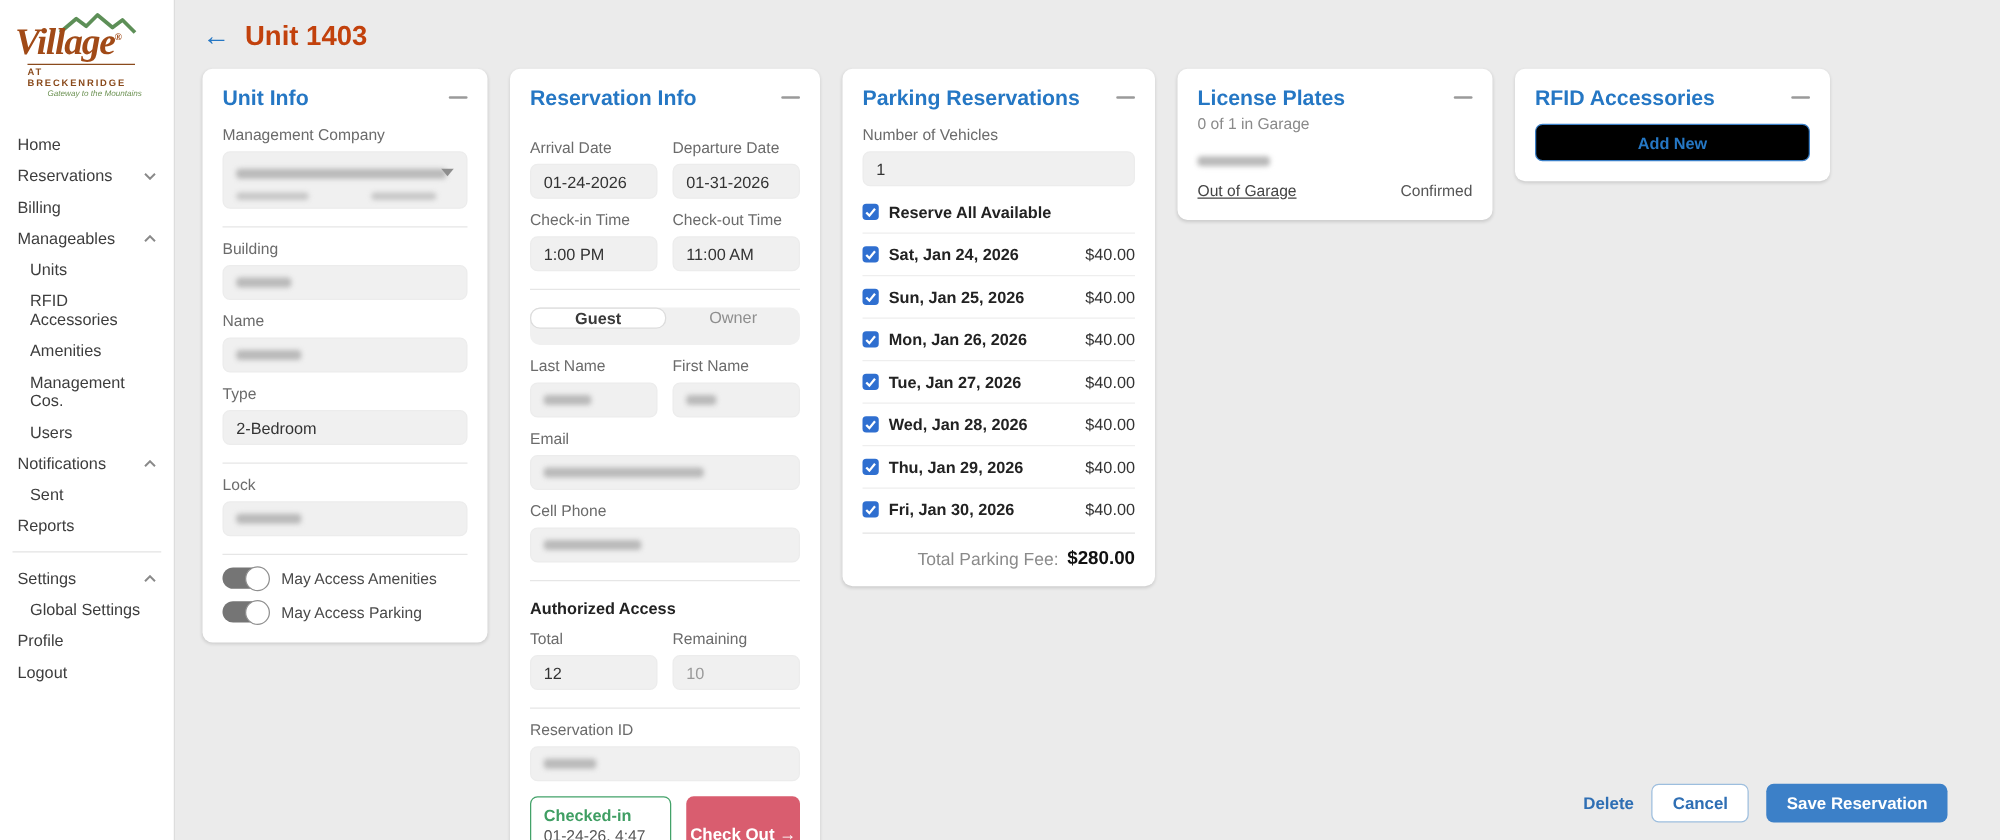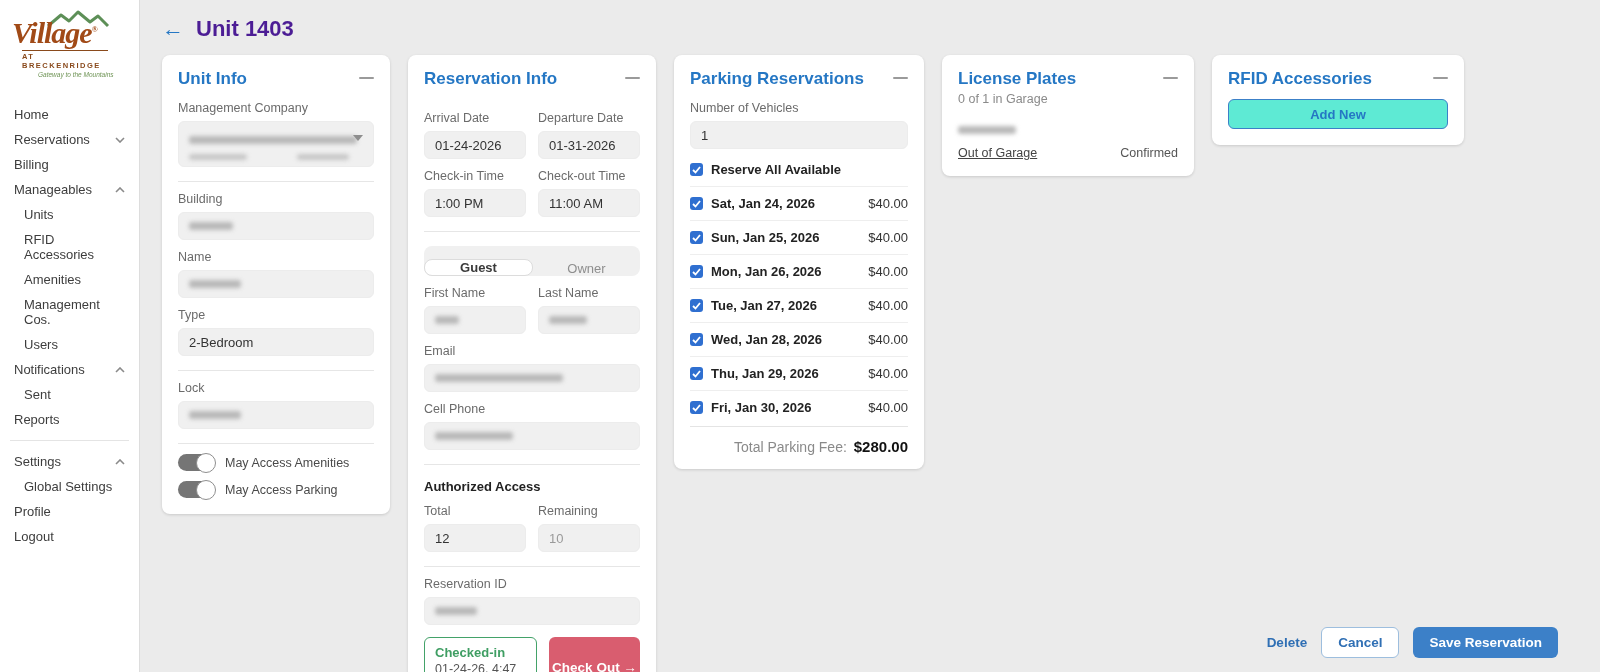--- a/index.html
+++ b/index.html
@@ -17,21 +17,21 @@
   .nav { margin-top:18px; }
   .nav-item { display:flex; align-items:center; justify-content:space-between; padding:5px 14px 5px 14px; font-size:13px; color:#3d3d3d; cursor:pointer; }
   .nav-item.sub { padding-left:24px; }
   .chev { stroke:#8a8a8a; stroke-width:1.6; fill:none; }
   .nav-divider { height:1px; background:#e4e4e4; margin:8px 10px; }
 
   
   .main { position:absolute; left:140px; top:0; width:1460px; height:672px; }
   .page-header { display:flex; align-items:center; gap:12px; padding:16px 0 10px 22px; }
   .back-arrow { font-size:22px; color:#2577c4; font-weight:bold; cursor:pointer; line-height:1; }
-  .page-title { font-size:22px; font-weight:bold; color:#4c1d95; }
+  .page-title { font-size:22px; font-weight:bold; color:#c2410c; }
 
   .cards { display:flex; align-items:flex-start; gap:18px; padding:3px 20px 0 22px; }
   .card { background:#fff; border-radius:8px; box-shadow:0 1px 3px rgba(0,0,0,.14); padding:14px 16px 16px 16px; }
   .card-head { display:flex; align-items:flex-start; justify-content:space-between; margin-bottom:12px; }
   .card-title { font-size:17px; font-weight:bold; color:#2577c4; }
   .minus-icon { width:15px; height:2px; background:#9a9a9a; border-radius:2px; margin-top:8px; cursor:pointer; }
 
   .field-label { font-size:12.5px; color:#6b6b6b; margin:10px 0 6px 0; }
   .input { background:#f0f0f0; border:1px solid #ececec; border-radius:6px; height:28px; padding:0 10px; font-size:13px; color:#333; display:flex; align-items:center; }
   .divider { height:1px; background:#e6e6e6; margin:14px 0 4px 0; }
@@ -46,21 +46,21 @@
   .caret-down { position:absolute; right:10px; top:13px; width:0; height:0; border-left:5px solid transparent; border-right:5px solid transparent; border-top:6px solid #8e8e8e; }
   .toggle-row { display:flex; align-items:center; gap:10px; margin-top:10px; }
   .toggle { position:relative; width:37px; height:17px; background:#757575; border-radius:9px; cursor:pointer; flex:none; }
   .toggle .knob { position:absolute; right:-1px; top:-1.5px; width:20px; height:20px; background:#fff; border:1.5px solid #8f8f8f; border-radius:50%; }
   .toggle-label { font-size:12.5px; color:#4a4a4a; }
 
   
   .card-res { width:248px; }
   .two-col { display:flex; gap:12px; }
   .two-col > div { flex:1; min-width:0; }
-  .seg { display:flex; background:#f0f0f0; border-radius:8px; margin-top:14px; height:30px; align-items:flex-end; }
+  .seg { display:flex; background:#f0f0f0; border-radius:8px; margin-top:14px; height:30px; align-items:flex-start; }
   .seg-opt { flex:1; display:flex; align-items:center; justify-content:center; font-size:13px; color:#8e8e8e; cursor:pointer; }
   .seg-opt.active { background:#fff; border:1px solid #dcdcdc; border-radius:8px; color:#3a3a3a; font-weight:bold; }
   .auth-heading { font-size:13px; font-weight:bold; color:#222; margin-top:14px; }
   .muted-val { color:#9a9a9a; }
   .res-actions { display:flex; gap:12px; margin-top:12px; }
   .checked-in-box { flex:1; border:1px solid #43a269; border-radius:6px; padding:7px 10px; background:#fff; }
   .checked-in-title { color:#3f9e63; font-weight:bold; font-size:13px; }
   .checked-in-time { color:#555; font-size:12.5px; margin-top:2px; }
   .checkout-btn { flex:1; background:#d95d6f; border-radius:6px; color:#fff; font-weight:bold; font-size:13.5px; display:flex; align-items:center; justify-content:center; cursor:pointer; }
 
@@ -77,21 +77,21 @@
   
   .card-license { width:252px; }
   .card-sub { font-size:12.5px; color:#8a8a8a; margin-top:3px; }
   .plate-row { margin-top:14px; }
   .plate-status { display:flex; justify-content:space-between; margin-top:8px; font-size:12.5px; }
   .status-left { color:#444;text-decoration:underline; }
   .status-right { color:#555; }
 
   
   .card-rfid { width:252px; }
-  .add-new-btn { border:1px solid #3c80c8; border-radius:6px; background:#5eead4; color:#2577c4; font-weight:bold; font-size:13px; height:30px; display:flex; align-items:center; justify-content:center; cursor:pointer; margin-top:4px; }
+  .add-new-btn { border:1px solid #3c80c8; border-radius:6px; background:#000000; color:#2577c4; font-weight:bold; font-size:13px; height:30px; display:flex; align-items:center; justify-content:center; cursor:pointer; margin-top:4px; }
 
   
   .footer { position:absolute; right:42px; bottom:14px; display:flex; align-items:center; gap:14px; }
   .delete-link { color:#2f6fb4; font-size:13.5px; font-weight:bold; cursor:pointer; }
   .cancel-btn { background:#fff; border:1px solid #9dbede; border-radius:6px; color:#2f6fb4; font-weight:bold; font-size:13.5px; padding:7px 16px; cursor:pointer; }
   .save-btn { background:#3c80c8; border-radius:6px; color:#fff; font-weight:bold; font-size:13.5px; padding:8px 16px; cursor:pointer; }
 </style>
 </head>
 <body>
 
@@ -259,29 +259,29 @@
             </div>
         </div>
       </div>
       <div class="divider"></div>
       <div class="seg">
         <div class="seg-opt active">Guest</div>
         <div class="seg-opt">Owner</div>
       </div>
       <div class="two-col">
         <div>
+          <div class="field-label">Last Name</div>
+          <div class="input">
+              <span class="redacted" style="width:38px;"></span>
+            </div>
+        </div>
+        <div>
           <div class="field-label">First Name</div>
           <div class="input">
               <span class="redacted" style="width:24px;"></span>
-            </div>
-        </div>
-        <div>
-          <div class="field-label">Last Name</div>
-          <div class="input">
-              <span class="redacted" style="width:38px;"></span>
             </div>
         </div>
       </div>
       <div class="field-label">Email</div>
       <div class="input">
           <span class="redacted" style="width:128px;"></span>
         </div>
       <div class="field-label">Cell Phone</div>
       <div class="input">
           <span class="redacted" style="width:78px;"></span>

